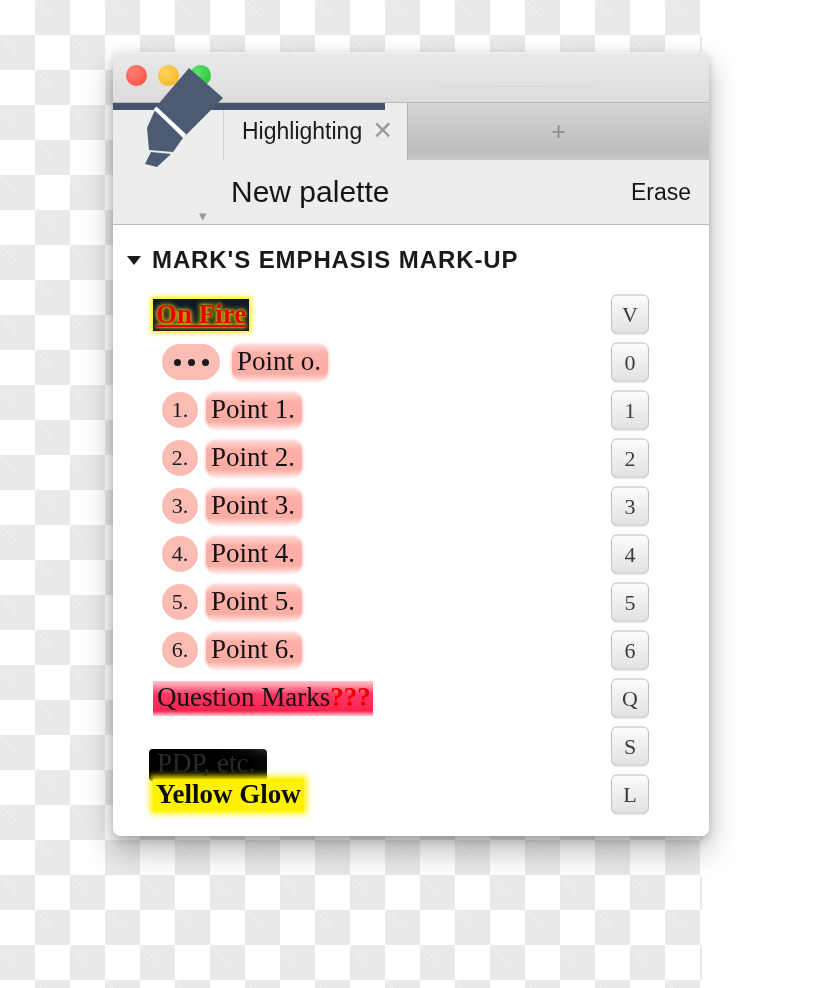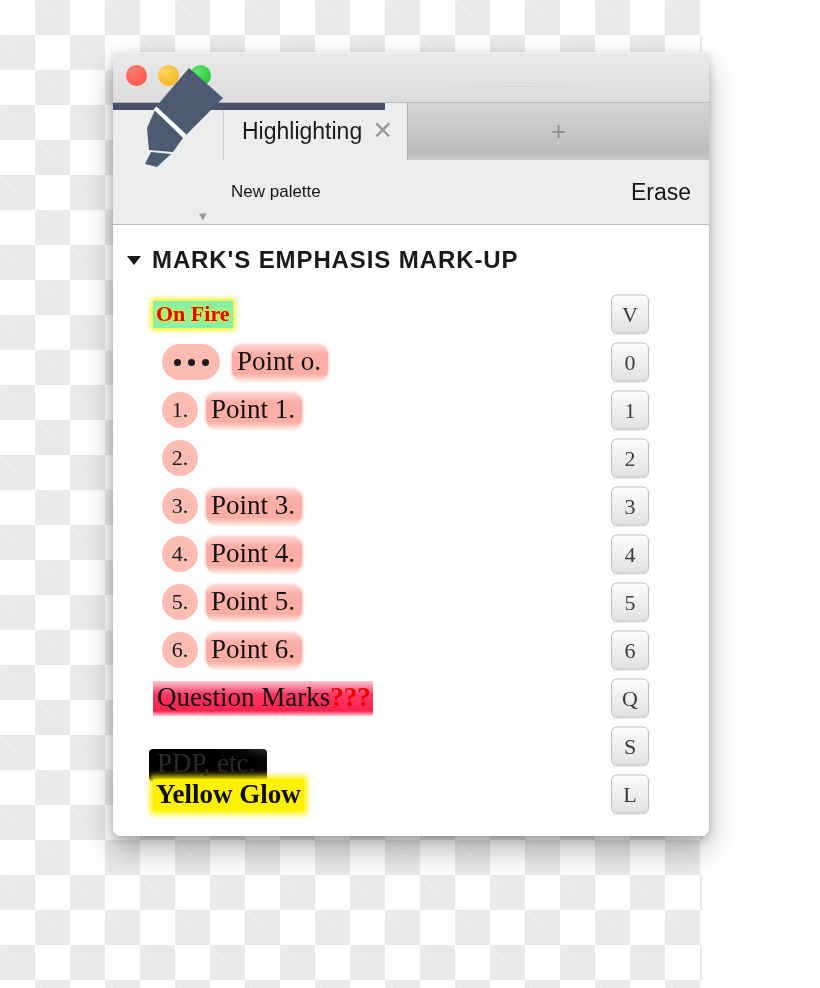--- a/index.html
+++ b/index.html
@@ -125,21 +125,21 @@
   .toolbar {
     position: relative;
     height: 64px;
     background: #eceded;
     border-bottom: 1px solid #bcbcbc;
     display: flex;
     align-items: center;
   }
   .toolbar .spacer { width: 110px; }
   .toolbar-label {
-    font-size: 17px;
+    font-size: 30px;
     color: #161616;
   }
   .toolbar-left { padding-left: 8px; }
   .toolbar-right {
     margin-left: auto;
     padding-right: 18px;
     font-size: 23px;
     color: #161616;
   }
 
@@ -265,26 +265,27 @@
                 rgba(252,168,160,0.92) 25%,
                 rgba(252,168,160,0.95) 82%,
                 rgba(252,186,178,0.45) 100%);
     border-radius: 9px;
     box-shadow: 0 0 3px 1px rgba(252,176,168,0.6);
   }
 
   .label-onfire {
     font-family: "Liberation Serif", serif;
     font-weight: bold;
-    font-size: 22px;
+    font-size: 27px;
     color: #e50000;
-    background: #86efac;
+    background: #0f172a;
     padding: 0 3px 2px 3px;
     text-shadow: 0 0 6px #fff200, 0 0 3px #fff200;
     box-shadow: 0 0 5px 2px #ffee00;
+    text-decoration: underline;
   }
 
   .label-question {
     font-family: "Liberation Serif", serif;
     font-size: 27px;
     color: #111111;
     background: linear-gradient(to bottom,
                 rgba(255,90,120,0.35) 0%,
                 rgba(252,40,85,0.92) 38%,
                 rgba(250,30,75,0.98) 85%,
@@ -406,20 +407,21 @@
         </div>
 
         <div class="row indent">
           <span class="badge-num">1.</span>
           <span class="hl-text">Point 1.</span>
           <span class="keycap">1</span>
         </div>
 
         <div class="row indent">
           <span class="badge-num">2.</span>
+          <span class="hl-text">Point 2.</span>
           <span class="keycap">2</span>
         </div>
 
         <div class="row indent">
           <span class="badge-num">3.</span>
           <span class="hl-text">Point 3.</span>
           <span class="keycap">3</span>
         </div>
 
         <div class="row indent">

